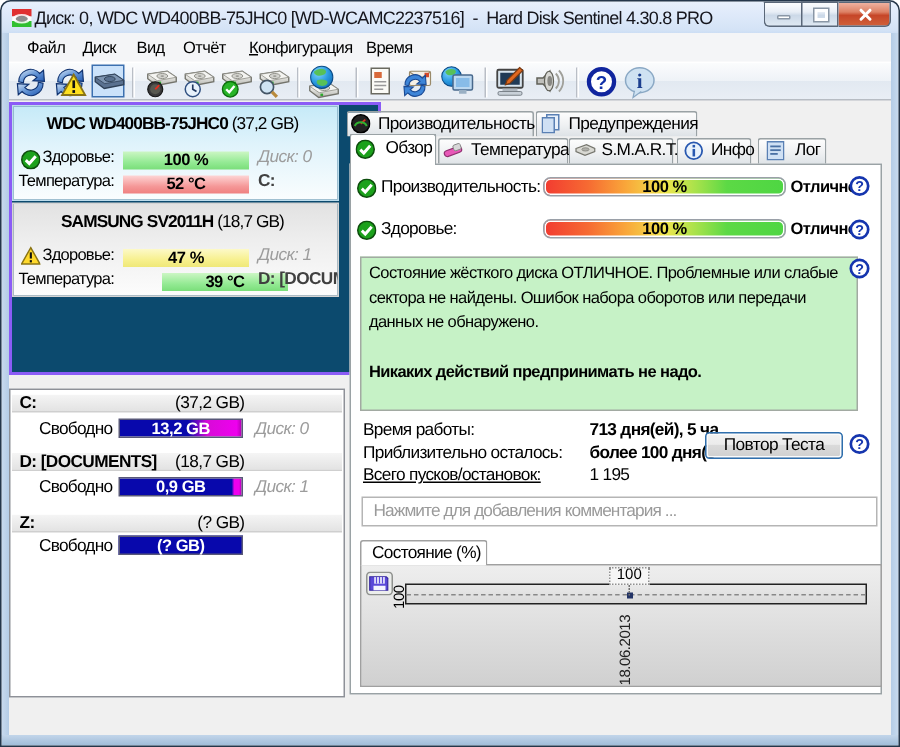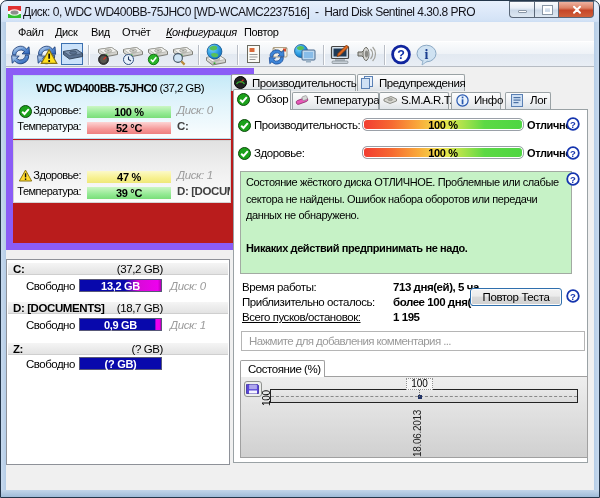--- a/index.html
+++ b/index.html
@@ -41,21 +41,21 @@
   background:#f4f5f7; }
 .mitem { position:absolute; top:4px; font-size:11px; color:#000; letter-spacing:-0.4px;}
 
 
 #toolbar { position:absolute; left:6px; top:41px; width:588px; height:26px;
   background:linear-gradient(#fbfcfd,#eef2f7 50%,#e2e9f1 51%,#e9eef5);
   border-top:1px solid #fff; border-bottom:1px solid #b7bcc3; }
 
 
 #diskbox { position:absolute; left:6px; top:68px; width:248px; height:182px;
-  background:#b91c1c; border:7px solid #8b5cf6; }
+  background:#0c4a6e; border:2px solid #8b5cf6; }
 #volbox  { position:absolute; left:6px; top:259px; width:224px; height:206px;
   background:#fff; border:1px solid #8e9198; }
 
 .dpanel { position:absolute; left:0px; width:218px; overflow:hidden; }
 #dp1 { top:0px; height:64px; background:linear-gradient(#c6eaf8,#dff3fb 40%,#fafdfe);
   border:1px solid #bcdcec;}
 #dp2 { top:65px; height:63px; background:linear-gradient(#e2e2e2,#eeeeee 40%,#fcfcfc);
   border:1px solid #d4d4d4;}
 .dtitle { position:absolute; top:6px; left:0px; width:212px; text-align:center; font-size:11.5px; white-space:nowrap; letter-spacing:-0.6px;}
 .rowlbl { position:absolute; font-size:11px; letter-spacing:-0.5px; text-align:right; width:66px; right:149px;}
@@ -147,22 +147,22 @@
   </div>
   <div id="borderL"></div>
     <div id="borderR"></div>
     <div id="borderB"></div>
 
   <div id="menubar">
     <div class="mitem" style="left:12px;">Файл</div>
     <div class="mitem" style="left:49px;">Диск</div>
     <div class="mitem" style="left:85px;">Вид</div>
     <div class="mitem" style="left:116px;">Отчёт</div>
-    <div class="mitem" style="left:160px;font-style:italic;"><u>К</u>онфигурация</div>
-    <div class="mitem" style="left:238px;">Повтор</div>
+    <div class="mitem" style="left:160px;"><u>К</u>онфигурация</div>
+    <div class="mitem" style="left:238px;">Время</div>
   </div>
 
   <div id="toolbar">
     <svg width="594" height="26" viewBox="0 0 594 26" style="position:absolute;left:-6px;top:0;">
       <defs>
         <linearGradient id="diskg" x1="0" y1="0" x2="0" y2="1">
           <stop offset="0" stop-color="#fdfdfc"></stop>
             <stop offset="0.45" stop-color="#e3e3df"></stop>
             <stop offset="1" stop-color="#b6b6b0"></stop>
         </linearGradient>
@@ -292,30 +292,31 @@
         <path d="M3.2 6.8 L5.5 9 L9.8 4.2" stroke="#fff" stroke-width="2" fill="none"></path>
       </svg>
       <div class="rowlbl" style="top:28px;">Здоровье:</div>
       <div class="bar" style="top:30px;background:linear-gradient(#ccf6c4,#94ea94 60%,#7ade7a);">100 %</div>
       <div class="dsk" style="top:28px;">Диск: 0</div>
       <div class="rowlbl" style="top:44px;">Температура:</div>
       <div class="bar" style="top:46px;background:linear-gradient(#fdd5d5,#f59898 60%,#ef8080);">52 °C</div>
       <div class="vol" style="top:44px;">C:</div>
     </div>
     <div class="dpanel" id="dp2">
+      <div class="dtitle"><b>SAMSUNG SV2011H</b> (18,7 GB)</div>
       <svg class="chk" style="left:5px;top:28px;" viewBox="0 0 12 11" width="12" height="11">
         <path d="M6 0.5 L11.7 10.6 L0.3 10.6 Z" fill="#ffd92c" stroke="#8a7414" stroke-width="0.9"></path>
         <rect x="5.4" y="3.4" width="1.3" height="3.8" fill="#111"></rect>
         <rect x="5.4" y="8.2" width="1.3" height="1.4" fill="#111"></rect>
       </svg>
       <div class="rowlbl" style="top:28px;">Здоровье:</div>
       <div class="bar" style="top:30px;background:linear-gradient(#fcf9c8,#f7f08e 60%,#efe878);">47 %</div>
       <div class="dsk" style="top:28px;">Диск: 1</div>
       <div class="rowlbl" style="top:44px;">Температура:</div>
-      <div class="bar" style="top:46px;background:linear-gradient(#ccf6c4,#94ea94 60%,#7ade7a);">39 °C</div>
+      <div class="bar" style="top:46px;background:linear-gradient(#ccf6c4,#94ea94 60%,#7ade7a);margin-left:26px;">39 °C</div>
       <div class="vol" style="top:44px;">D: [DOCUMEN</div>
     </div>
   </div>
 
   <div id="volbox">
     <div class="vhead" style="top:2px;">
       <div class="vname">C:</div>
         <div class="vsize">(37,2 GB)</div>
     </div>
     <div class="freelbl" style="top:20px;">Свободно</div>
@@ -410,21 +411,21 @@
     <svg class="qm" style="top:172px;" viewBox="0 0 14 14">
       <circle cx="7" cy="7" r="5.8" fill="#fff" stroke="#1535ae" stroke-width="1.8"></circle>
       <text x="7" y="10.6" font-family="Liberation Sans" font-size="9.5" font-weight="bold" fill="#1535ae" text-anchor="middle">?</text>
     </svg>
 
     <div class="lbl" style="left:242px;top:281px;">Время работы:</div>
     <div class="lbl" style="left:393px;top:281px;font-weight:bold;">713 дня(ей), 5 ча</div>
     <div class="lbl" style="left:242px;top:296px;">Приблизительно осталось:</div>
     <div class="lbl" style="left:393px;top:296px;font-weight:bold;">более 100 дня(е</div>
     <div class="lbl" style="left:242px;top:311px;text-decoration:underline;">Всего пусков/остановок:</div>
-    <div class="lbl" style="left:393px;top:311px;font-weight:bold;">1 195</div>
+    <div class="lbl" style="left:393px;top:311px;font-weight:normal;">1 195</div>
 
     <div id="btn">Повтор Теста</div>
     <svg class="qm" style="top:289px;" viewBox="0 0 14 14">
       <circle cx="7" cy="7" r="5.8" fill="#fff" stroke="#1535ae" stroke-width="1.8"></circle>
       <text x="7" y="10.6" font-family="Liberation Sans" font-size="9.5" font-weight="bold" fill="#1535ae" text-anchor="middle">?</text>
     </svg>
     <div id="comment">Нажмите для добавления комментария ...</div>
 
     <div id="ctab">Состояние (%)</div>
     <div id="chart">

